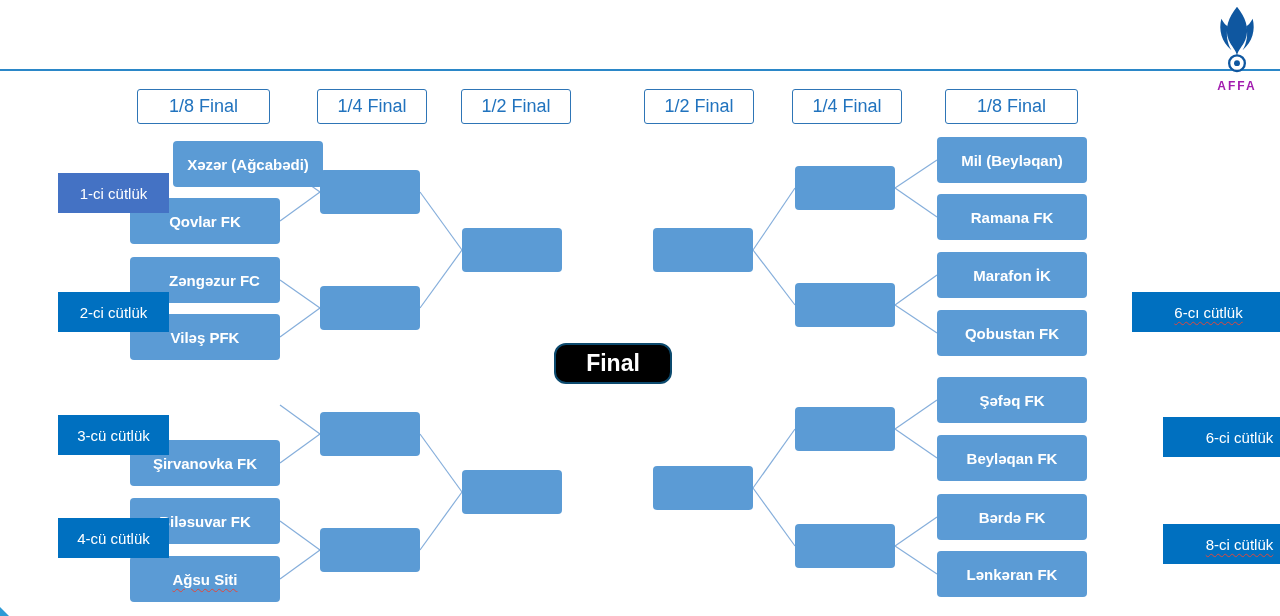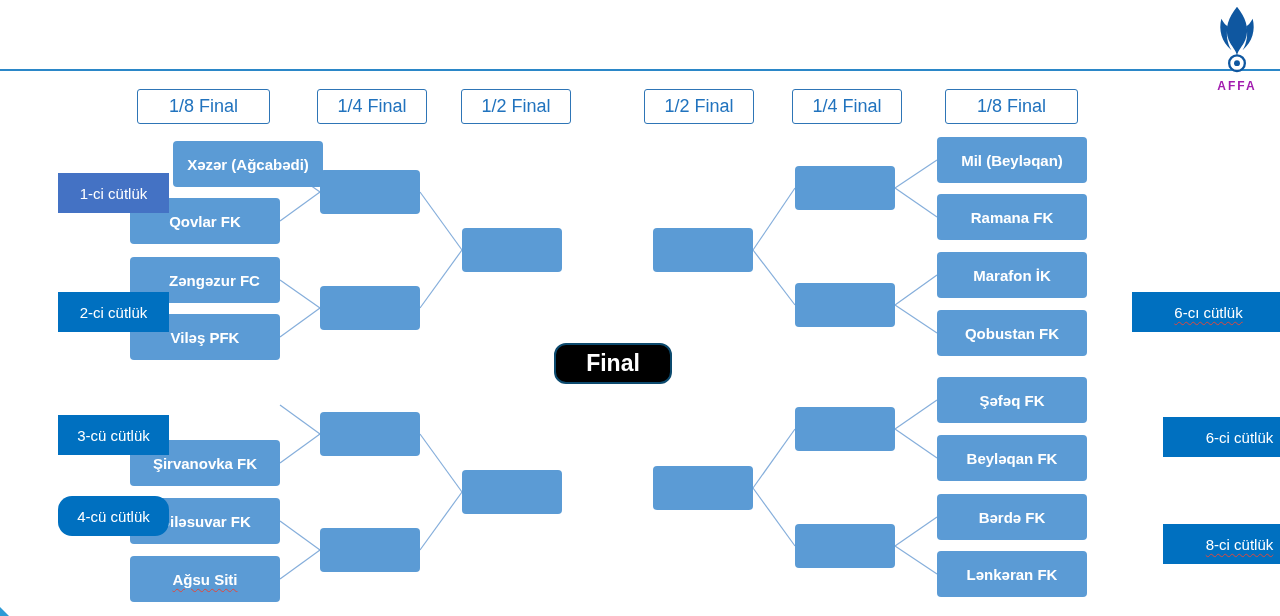--- a/index.html
+++ b/index.html
@@ -138,20 +138,20 @@
   <div class="slot" style="left:462px;top:228px;"></div>
   <div class="slot" style="left:462px;top:470px;"></div>
   <div class="slot" style="left:653px;top:228px;"></div>
   <div class="slot" style="left:653px;top:466px;"></div>
 
   <div class="final-box">Final</div>
 
   <div class="pair pair-alt" style="left:10px;top:173px;width:111px;">1-ci cütlük</div>
   <div class="pair" style="left:10px;top:292px;width:111px;">2-ci cütlük</div>
   <div class="pair" style="left:10px;top:415px;width:111px;">3-cü cütlük</div>
-  <div class="pair" style="left:10px;top:496px;width:111px;border-radius:14px;">4-cü cütlük</div>
+  <div class="pair" style="left:10px;top:518px;width:111px;">4-cü cütlük</div>
 
   <div class="pair sq" style="left:1084px;top:292px;width:153px;">6-cı cütlük</div>
   <div class="pair" style="left:1115px;top:417px;width:153px;">6-ci cütlük</div>
   <div class="pair sq" style="left:1115px;top:524px;width:153px;">8-ci cütlük</div>
 
   <div class="corner-accent"></div>
 </div>
 
 </body></html>

